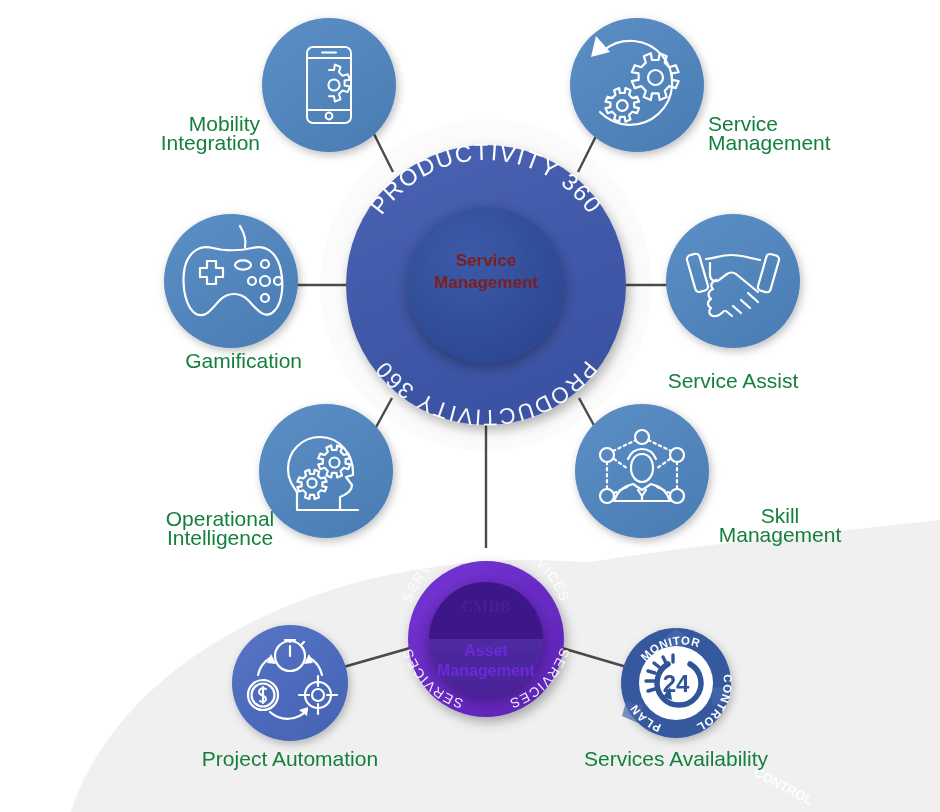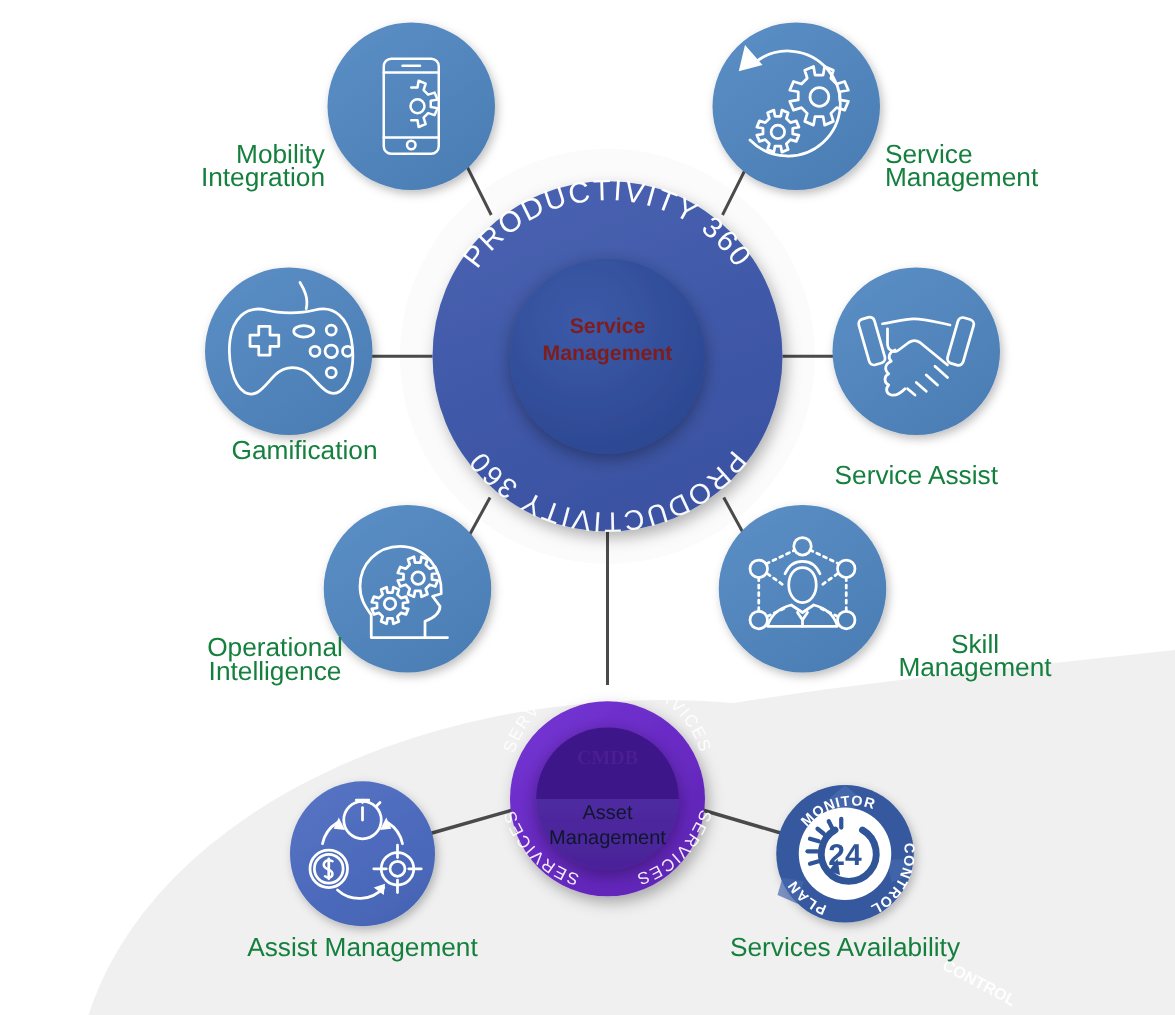--- a/index.html
+++ b/index.html
@@ -253,29 +253,29 @@
     </g>
 
     <text x="753" y="775" fill="#ffffff" font-size="13" font-weight="bold" font-family="Liberation Sans, sans-serif" transform="rotate(28 753 775)" opacity="0.95">CONTROL</text>
   </svg>
 
   <div style="position:absolute;left:406px;top:250px;width:160px;text-align:center;color:#7f1d1d;font-size:17px;font-weight:bold;line-height:22px;">
     <span style="white-space:pre-line;">Service Management</span>
   </div>
 
   <div style="position:absolute;left:416px;top:597px;width:140px;text-align:center;color:#4c1d95;font-size:16px;font-weight:bold;line-height:20px;font-family:Liberation Serif, serif;">CMDB</div>
-  <div style="position:absolute;left:406px;top:641px;width:160px;text-align:center;color:#0f172a;font-size:16px;font-weight:normal;line-height:20px;white-space:pre-line;">Asset
+  <div style="position:absolute;left:406px;top:641px;width:160px;text-align:center;color:#6d28d9;font-size:16px;font-weight:bold;line-height:20px;white-space:pre-line;">Asset
 Management</div>
 
   <div class="lbl r" style="left:148px;top:114px;width:112px;text-align:right;">Mobility
 Integration</div>
   <div class="lbl r" style="left:708px;top:114px;width:130px;text-align:left;">Service
 Management</div>
   <div class="lbl c" style="left:152px;top:351px;width:150px;text-align:right;">Gamification</div>
   <div class="lbl c" style="left:658px;top:351px;width:150px;text-align:center;margin-top:20px;">Service Assist</div>
   <div class="lbl c" style="left:140px;top:509px;width:160px;">Operational
 Intelligence</div>
   <div class="lbl c" style="left:700px;top:506px;width:160px;text-align:center;">Skill
 Management</div>
-  <div class="lbl c" style="left:190px;top:749px;width:200px;text-align:center;font-weight:400;">Assist Management</div>
+  <div class="lbl c" style="left:190px;top:749px;width:200px;text-align:center;font-weight:400;">Project Automation</div>
   <div class="lbl c" style="left:576px;top:749px;width:200px;text-align:center;font-weight:400;">Services Availability</div>
 
 </div>
 
 </body></html>

